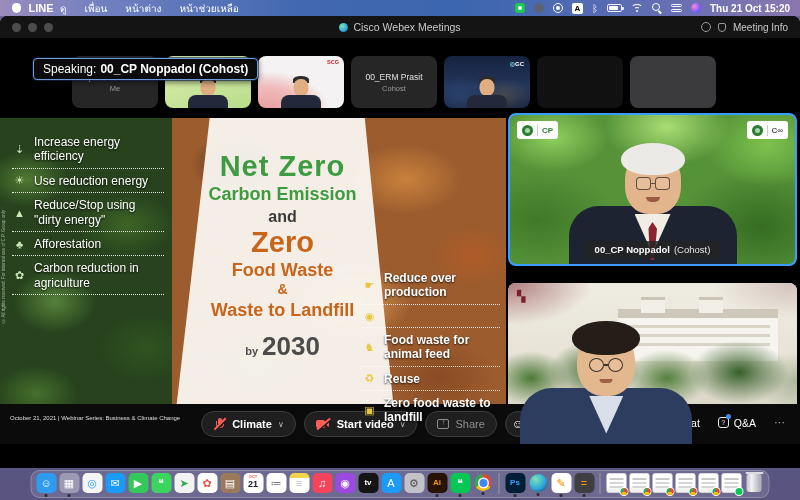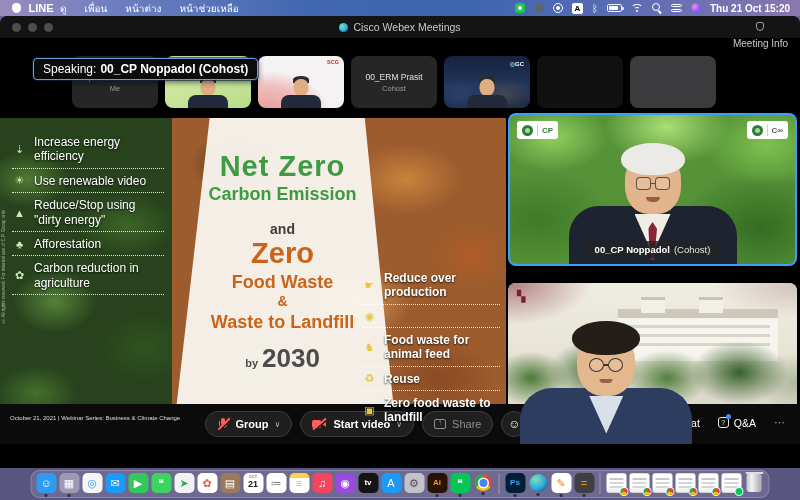--- a/index.html
+++ b/index.html
@@ -43,21 +43,21 @@
   
   .window { position:absolute; left:0; top:16px; width:800px; height:452px; background:#000;
     border-radius:8px 8px 0 0; }
   .titlebar { position:absolute; left:0; top:0; width:100%; height:22px; background:#141414;
     border-radius:8px 8px 0 0; display:flex; align-items:center; }
   .lights { display:flex; gap:7px; margin-left:12px; }
   .lights span { width:9px; height:9px; border-radius:50%; background:#4d4d4d; }
   .tb-title { position:absolute; left:0; right:0; text-align:center; color:#c9c9c9; font-size:10.5px; }
   .tb-title .wbx { display:inline-block; width:9px; height:9px; border-radius:50%; vertical-align:-1px; margin-right:5px;
     background:radial-gradient(circle at 35% 35%,#7de3b0,#2aa7e0 60%,#1b3f8f); }
-  .tb-right { margin-left:auto; display:flex; align-items:center; gap:7px; padding-right:12px; color:#c9c9c9; font-size:10px;flex-direction:column; }
+  .tb-right { margin-left:auto; display:flex; align-items:center; gap:7px; padding-right:12px; color:#c9c9c9; font-size:10px; }
   .tb-circ { width:10px; height:10px; border:1.2px solid #9a9a9a; border-radius:50%; }
   .tb-shield { width:8px; height:9px; border:1.2px solid #9a9a9a; border-radius:2px 2px 4px 4px; }
 
   
   .filmstrip { position:absolute; left:0; top:24px; width:100%; height:70px; display:flex; gap:7px; padding-left:72px; padding-top:16px; }
   .thumb { width:86px; height:52px; border-radius:8px; background:#262626; position:relative; overflow:hidden;
     flex:0 0 auto; display:flex; flex-direction:column; align-items:center; justify-content:center; }
   .thumb .t-label { color:#e0e0e0; font-size:8.5px; max-width:80px; white-space:nowrap; overflow:hidden; }
   .thumb .t-sub { color:#9a9a9a; font-size:7.5px; margin-top:2px; }
   .thumb.green-poster { background:linear-gradient(160deg,#d9ecb4 0%,#cfe8a0 40%,#b8dc8a 100%); }
@@ -98,21 +98,21 @@
       radial-gradient(60px 45px at 90% 45%, #b05c28, transparent 70%),
       radial-gradient(80px 55px at 55% 60%, #d89a55, transparent 70%),
       radial-gradient(70px 50px at 25% 80%, #6f7a33, transparent 70%),
       radial-gradient(80px 55px at 80% 85%, #8a4a24, transparent 70%),
       #9c5c2e; }
   .panel { position:absolute; left:165px; top:0; width:235px; height:100%;
     background:rgba(250,248,242,.94); clip-path:polygon(19% 0, 85% 0, 98% 100%, 4% 100%); }
   .panel-in { padding-top:32px; text-align:center; line-height:1.12; }
   .t-green-xl { font-size:29px; font-weight:bold; color:#3e9b41; letter-spacing:1px; }
   .t-green-md { font-size:18px; font-weight:bold; color:#3e9b41; margin-top:2px; }
-  .t-and { font-size:14px; font-weight:bold; color:#3a3a3a; margin-top:17px; }
+  .t-and { font-size:16px; font-weight:bold; color:#3a3a3a; margin-top:3px; }
   .t-orange-xl { font-size:29px; font-weight:bold; color:#c8651b; }
   .t-orange-md { font-size:18px; font-weight:bold; color:#c8651b; margin-top:2px; }
   .t-amp { font-size:14px; font-weight:bold; color:#c8651b; margin-top:2px; }
   .t-by { font-size:11px; font-weight:bold; color:#4a4a4a; margin-right:4px; }
   .t-year { font-size:26px; font-weight:bold; color:#4c4c4c; }
   .by-row { margin-top:12px; }
 
   .s-list { position:absolute; z-index:5; }
   .s-list.left { left:12px; top:12px; width:152px; }
   .s-list.right { right:6px; top:148px; width:138px; }
@@ -360,21 +360,21 @@
         </div>
       </div>
 
       <div class="s-list left">
         <div class="s-item">
             <span class="ic">⇣</span>
             <span class="tx">Increase energy efficiency</span>
           </div>
         <div class="s-item">
             <span class="ic">☀</span>
-            <span class="tx">Use renewable video</span>
+            <span class="tx">Use reduction energy</span>
           </div>
         <div class="s-item">
             <span class="ic">▲</span>
             <span class="tx">Reduce/Stop using "dirty energy"</span>
           </div>
         <div class="s-item">
             <span class="ic">♣</span>
             <span class="tx">Afforestation</span>
           </div>
         <div class="s-item">
@@ -461,21 +461,21 @@
         </span>
       </div>
     </div>
 
     <div class="controls">
       <div class="ctr-center">
         <div class="pill">
           <span class="ic-mic">
               <i></i>
             </span>
-          <span>Group</span>
+          <span>Climate</span>
           <span class="chev">∨</span>
         </div>
         <div class="pill">
           <span class="ic-cam">
               <i></i>
             </span>
           <span>Start video</span>
           <span class="chev">∨</span>
         </div>
         <div class="pill dim">

